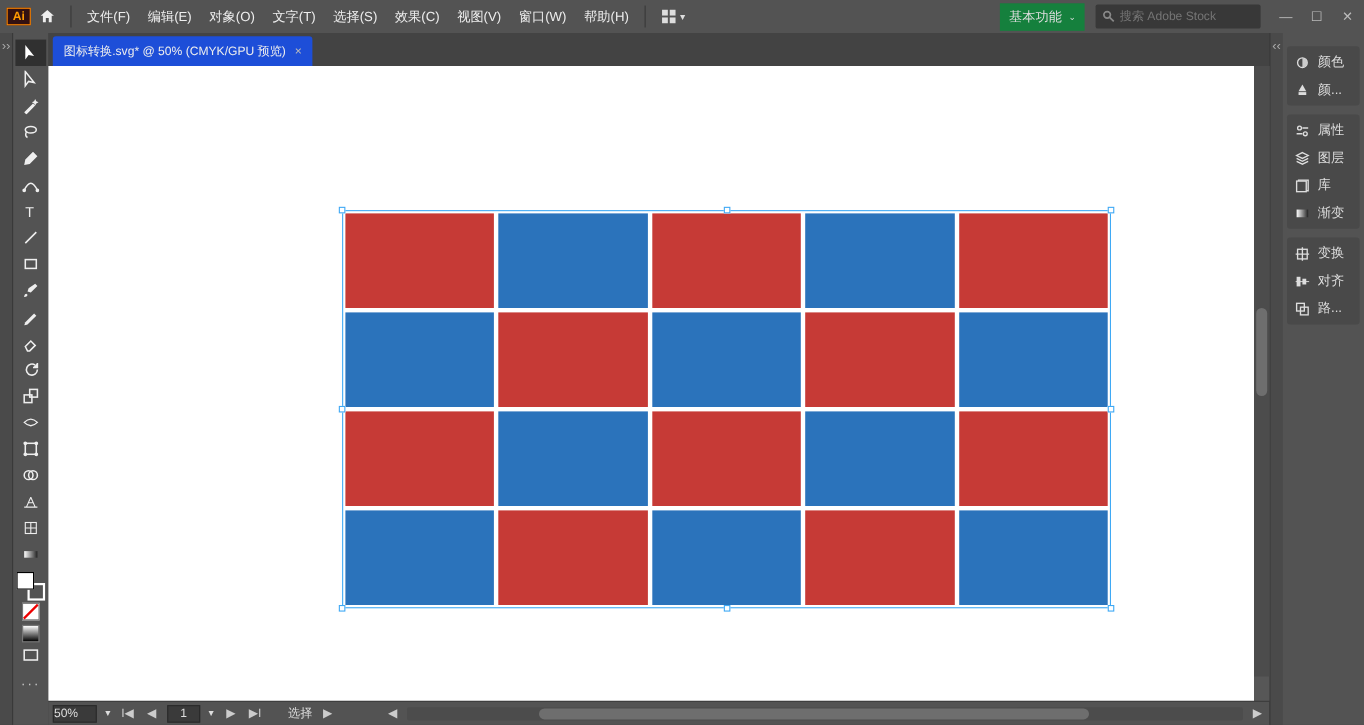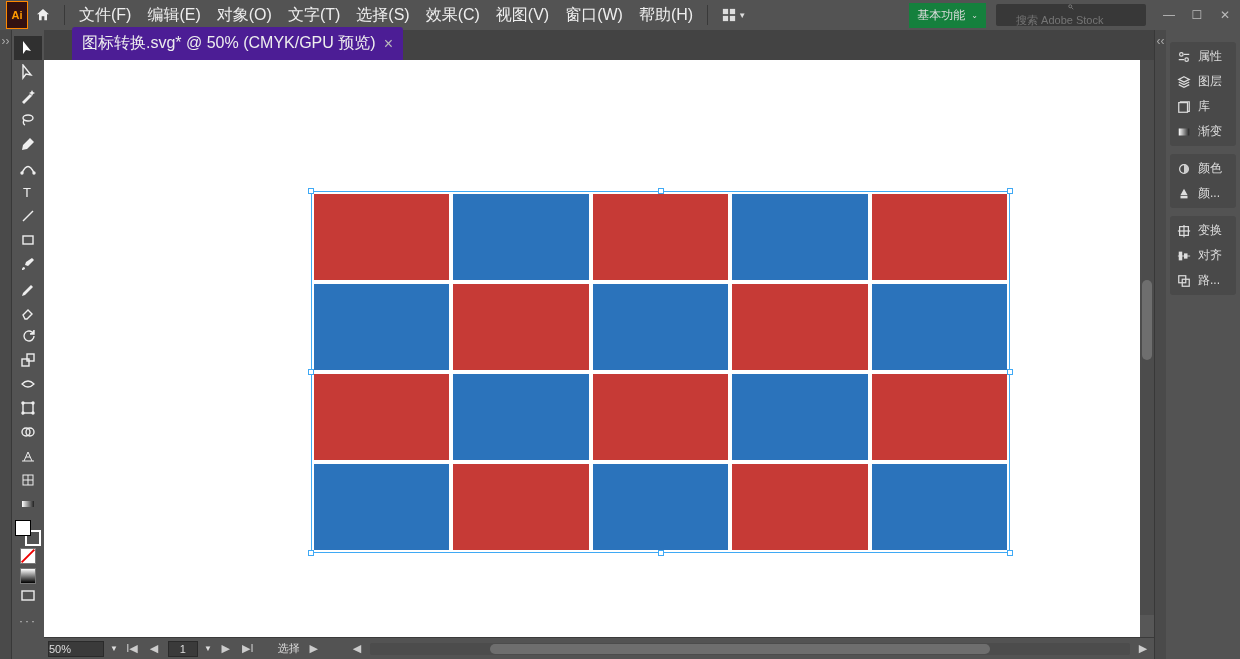--- a/index.html
+++ b/index.html
@@ -1,27 +1,27 @@
 <!DOCTYPE html>
 <html><head>
 <meta charset="utf-8">
 <style>
 * { margin: 0; padding: 0; box-sizing: border-box; font-family: "Microsoft YaHei", "Segoe UI", sans-serif; }
 html, body { width: 1240px; height: 659px; overflow: hidden; background: #333; color: #ccc; font-size: 12px; }
 .app { width: 1240px; height: 659px; background: #434343; display: flex; flex-direction: column; }
 .menubar { height: 30px; background: #535353; display: flex; align-items: center; padding: 0 6px; gap: 2px; }
-.ai-logo { width: 22px; height: 28px; background: #311; border: 1px solid #f80; display: flex; align-items: center; justify-content: center; color: #ff9a00; font-weight: bold; font-size: 11px; }
+.ai-logo { width: 22px; height: 16px; background: #311; border: 1px solid #f80; display: flex; align-items: center; justify-content: center; color: #ff9a00; font-weight: bold; font-size: 11px; }
 .home-icon { width: 26px; height: 26px; display: flex; align-items: center; justify-content: center; color: #eee; }
 .menubar .divider { width: 1px; height: 20px; background: #393939; margin: 0 6px; }
 .menubar .menu { display: flex; gap: 4px; align-items: center; }
-.menubar .menu-item { padding: 4px 6px; color: #eee; cursor: pointer; font-size: 16px; }
+.menubar .menu-item { padding: 4px 6px; color: #eee; cursor: pointer; font-size: 12px; }
 .menubar .grid-icon { width: 24px; height: 24px; display: flex; align-items: center; justify-content: center; color: #ddd; margin-left: 6px; }
 .menubar .spacer { flex: 1; }
 .workspace-dd { background: #15803d; color: #ddd; padding: 4px 8px; display: flex; align-items: center; gap: 6px; cursor: pointer; }
-.search-stock { background: #383838; margin-left: 8px; width: 150px; height: 22px; border-radius: 2px; display: flex; align-items: center; padding: 0 6px; gap: 4px; color: #888; flex-direction: column; }
+.search-stock { background: #383838; margin-left: 8px; width: 150px; height: 22px; border-radius: 2px; display: flex; align-items: center; padding: 0 6px; gap: 4px; color: #888; }
 .search-stock input { background: transparent; border: none; outline: none; color: #ccc; font-size: 11px; width: 110px; }
 .win-ctrls { display: flex; gap: 10px; margin-left: 12px; color: #bbb; }
 .win-ctrls span { width: 18px; text-align: center; cursor: pointer; }
 
 .body-row { flex: 1; display: flex; min-height: 0; background: #434343; }
 
 .collapse-bar { width: 12px; background: #4a4a4a; border-right: 1px solid #383838; display: flex; align-items: flex-start; justify-content: center; padding-top: 4px; color: #aaa; cursor: pointer; }
 
 .toolbar { width: 32px; background: #535353; display: flex; flex-direction: column; align-items: center; padding: 6px 0; gap: 0; }
 .toolbar .tool { width: 28px; height: 24px; display: flex; align-items: center; justify-content: center; color: #e6e6e6; cursor: pointer; position: relative; }
@@ -30,40 +30,40 @@
 .toolbar .swatches { width: 26px; height: 26px; position: relative; margin-top: 4px; }
 .toolbar .swatches .fill { position: absolute; width: 16px; height: 16px; top: 0; left: 0; background: #fff; border: 1px solid #000; }
 .toolbar .swatches .stroke { position: absolute; width: 16px; height: 16px; bottom: 0; right: 0; background: #535353; border: 2px solid #fff; }
 .toolbar .noneswatch { width: 16px; height: 16px; border: 1px solid #777; background: #fff; position: relative; margin-top: 2px; }
 .toolbar .noneswatch::after { content: ''; position: absolute; width: 18px; height: 2px; background: #e00; top: 6px; left: -2px; transform: rotate(-45deg); }
 .toolbar .gradswatch { width: 16px; height: 16px; background: linear-gradient(#fff,#000); border: 1px solid #777; margin-top: 4px; }
 .toolbar .dots { width: 20px; text-align: center; color: #ccc; margin-top: 6px; cursor: pointer; letter-spacing: 2px; }
 
 .doc-area { flex: 1; display: flex; flex-direction: column; min-width: 0; }
 .tab-bar { height: 30px; background: #434343; display: flex; align-items: flex-end; padding-left: 4px; }
-.tab { background: #4c1d95; color: #eee; padding: 6px 10px; font-size: 16px; display: flex; align-items: center; gap: 8px; border-top-left-radius: 3px; border-top-right-radius: 3px; cursor: pointer; margin-left: 24px; }
+.tab { background: #1d4ed8; color: #eee; padding: 6px 10px; font-size: 11px; display: flex; align-items: center; gap: 8px; border-top-left-radius: 3px; border-top-right-radius: 3px; cursor: pointer; }
 .tab .close { color: #bbb; cursor: pointer; }
 .canvas-wrap { flex: 1; position: relative; background: #575757; padding: 0 0 0 0; }
 .canvas-scroll { position: absolute; inset: 0 14px 0 0; background: #fff; overflow: hidden; }
 .artboard { position: absolute; left: 270px; top: 134px; width: 693px; height: 356px; }
 .grid { display: grid; grid-template-columns: repeat(5, 1fr); grid-template-rows: repeat(4, 1fr); gap: 4px; width: 100%; height: 100%; }
 .grid .cell { width: 100%; height: 100%; }
 .cell.r { background: #c63a36; }
 .cell.b { background: #2b73bb; }
 .sel-box { position: absolute; left: -3px; top: -3px; right: -3px; bottom: -3px; border: 1px solid #3fa9f5; pointer-events: none; }
 .handle { position: absolute; width: 6px; height: 6px; background: #fff; border: 1px solid #3fa9f5; }
 .handle.tl { left: -4px; top: -4px; } .handle.tm { left: calc(50% - 3px); top: -4px; } .handle.tr { right: -4px; top: -4px; }
 .handle.ml { left: -4px; top: calc(50% - 3px); } .handle.mr { right: -4px; top: calc(50% - 3px); }
 .handle.bl { left: -4px; bottom: -4px; } .handle.bm { left: calc(50% - 3px); bottom: -4px; } .handle.br { right: -4px; bottom: -4px; }
 .vscroll { position: absolute; right: 0; top: 0; bottom: 22px; width: 14px; background: #4c4c4c; }
 .vscroll .thumb { position: absolute; left: 2px; right: 2px; top: 220px; height: 80px; background: #6e6e6e; border-radius: 5px; }
 
 .statusbar { height: 22px; background: #535353; border-top: 1px solid #3a3a3a; display: flex; align-items: center; padding: 0 4px; gap: 6px; color: #ddd; font-size: 11px; }
 .statusbar select, .statusbar input { background: #3a3a3a; color: #ddd; border: 1px solid #2a2a2a; font-size: 11px; height: 16px; }
-.statusbar .zoom { width: 56px; }
+.statusbar .zoom { width: 40px; }
 .statusbar .nav-btn { width: 16px; text-align: center; color: #ccc; cursor: pointer; }
 .statusbar .artboard-num { width: 30px; text-align: center; }
 .statusbar .label { margin-left: 16px; }
 .statusbar .spacer { flex: 1; }
 .statusbar .hscroll { width: 760px; height: 12px; background: #4c4c4c; border-radius: 2px; position: relative; }
 .statusbar .hscroll .thumb { position: absolute; top: 1px; bottom: 1px; left: 120px; width: 500px; background: #6e6e6e; border-radius: 5px; }
 .statusbar .arr { width: 14px; text-align: center; color: #ccc; cursor: pointer; }
 
 .right-collapse { width: 12px; background: #4a4a4a; border-left: 1px solid #383838; display: flex; align-items: flex-start; justify-content: center; padding-top: 4px; color: #aaa; cursor: pointer; }
 .panels { width: 74px; background: #535353; display: flex; flex-direction: column; padding-top: 8px; gap: 0; }
@@ -330,20 +330,40 @@
         <span class="arr">▶</span>
       </div>
     </div>
 
     <div class="right-collapse">‹‹</div>
 
     <div class="panels">
       <div class="panel-group">
         <div class="panel-item">
           <span class="pi-icon">
+              <svg viewBox="0 0 16 16" width="14" height="14" fill="#ddd">
+                <circle cx="8" cy="8" r="5" fill="none" stroke="#ddd" stroke-width="1.4"></circle>
+                <path d="M8 3a5 5 0 0 1 0 10z" fill="#ccc"></path>
+              </svg>
+            </span>
+          <span>颜色</span>
+        </div>
+        <div class="panel-item">
+          <span class="pi-icon">
+              <svg viewBox="0 0 16 16" width="14" height="14" fill="#ddd">
+                <path d="M8 2l4 7H4z"></path>
+                <rect x="4" y="10" width="8" height="3"></rect>
+              </svg>
+            </span>
+          <span>颜...</span>
+        </div>
+      </div>
+      <div class="panel-group">
+        <div class="panel-item">
+          <span class="pi-icon">
               <svg viewBox="0 0 16 16" width="14" height="14" fill="none" stroke="#ddd" stroke-width="1.4">
                 <circle cx="5" cy="5" r="2"></circle>
                 <line x1="8" y1="5" x2="14" y2="5"></line>
                 <circle cx="11" cy="11" r="2"></circle>
                 <line x1="2" y1="11" x2="8" y2="11"></line>
               </svg>
             </span>
           <span>属性</span>
         </div>
         <div class="panel-item">
@@ -374,40 +394,20 @@
                   </linearGradient>
                 </defs>
               </svg>
             </span>
           <span>渐变</span>
         </div>
       </div>
       <div class="panel-group">
         <div class="panel-item">
           <span class="pi-icon">
-              <svg viewBox="0 0 16 16" width="14" height="14" fill="#ddd">
-                <circle cx="8" cy="8" r="5" fill="none" stroke="#ddd" stroke-width="1.4"></circle>
-                <path d="M8 3a5 5 0 0 1 0 10z" fill="#ccc"></path>
-              </svg>
-            </span>
-          <span>颜色</span>
-        </div>
-        <div class="panel-item">
-          <span class="pi-icon">
-              <svg viewBox="0 0 16 16" width="14" height="14" fill="#ddd">
-                <path d="M8 2l4 7H4z"></path>
-                <rect x="4" y="10" width="8" height="3"></rect>
-              </svg>
-            </span>
-          <span>颜...</span>
-        </div>
-      </div>
-      <div class="panel-group">
-        <div class="panel-item">
-          <span class="pi-icon">
               <svg viewBox="0 0 16 16" width="14" height="14" fill="none" stroke="#ddd" stroke-width="1.4">
                 <rect x="3" y="3" width="10" height="10"></rect>
                 <line x1="8" y1="1" x2="8" y2="15"></line>
                 <line x1="1" y1="8" x2="15" y2="8"></line>
               </svg>
             </span>
           <span>变换</span>
         </div>
         <div class="panel-item">
           <span class="pi-icon">

